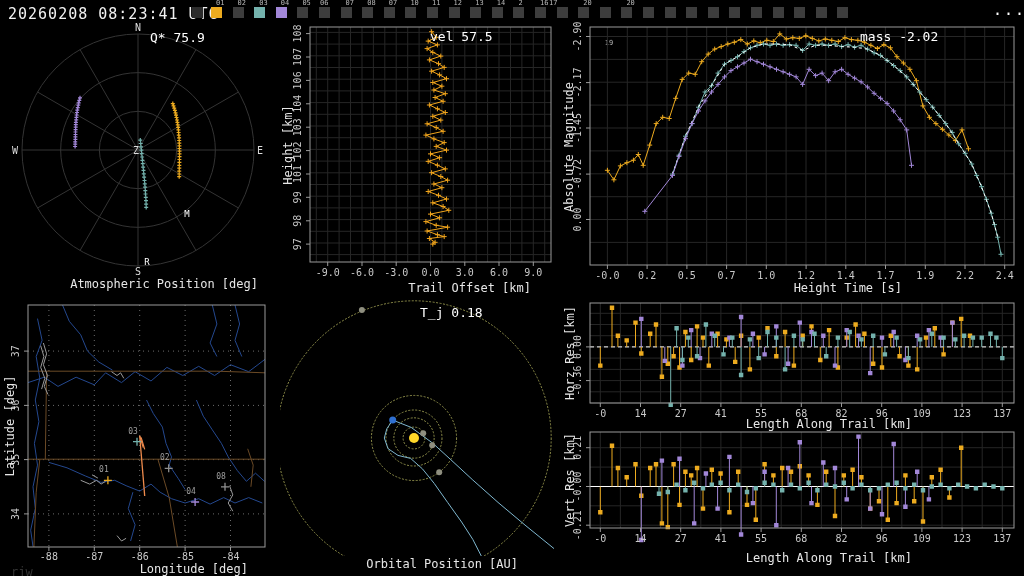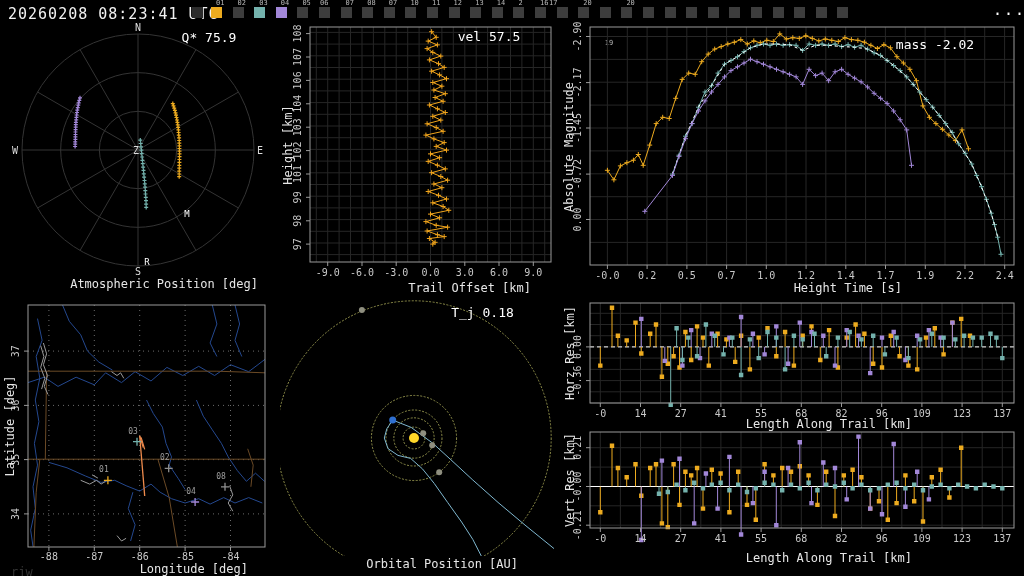--- a/index.html
+++ b/index.html
@@ -6,21 +6,21 @@
   body{position:relative;width:1024px;height:576px;overflow:hidden;
        font-family:"DejaVu Sans Mono",monospace;color:#e8e8e8;}
   .abs{position:absolute;}
   svg{position:absolute;display:block;}
   #timestamp{left:8px;top:5px;font-size:15px;color:#f2f2f2;letter-spacing:1px;}
   #ellipsis{left:993px;top:1px;font-size:15px;color:#fff;letter-spacing:2px;}
   #watermark{left:3px;top:565px;font-size:12px;color:#333;margin-left:8px;}
   .ptitle{font-size:13px;color:#fff;white-space:pre;}
   .xlab{font-size:12px;color:#e6e6e6;text-align:right;}
   .vlab{font-size:12px;color:#e6e6e6;text-align:center;transform:rotate(-90deg);}
-  .right{text-align:center;}
+  .right{text-align:left;}
   .sbox{position:absolute;top:7px;width:11px;height:11px;}
   .slbl{position:absolute;top:0px;font-size:7px;color:#b8b8b8;line-height:7px;}
 </style>
 </head>
 <body>
 
 <div class="abs" id="timestamp">20260208 08:23:41 UTC</div>
 <div class="abs" id="station-row" style="left:0;top:0;width:1024px;height:25px;">
     <div class="sbox" style="left: 192px; background: rgb(44, 44, 44);"></div>
     <div class="sbox" style="left: 211px; background: rgb(237, 171, 31);"></div>
@@ -347,21 +347,21 @@
     <line x1="586" y1="447.7" x2="590" y2="447.7" stroke="#9a9a9a"></line>
     <text x="581" y="447.6923076923077" fill="#c9c9c9" font-size="10" text-anchor="middle" font-family="DejaVu Sans Mono, monospace" transform="rotate(-90 581 447.6923076923077)">0.21</text>
     <line x1="586" y1="486.5" x2="590" y2="486.5" stroke="#9a9a9a"></line>
     <text x="581" y="486.46153846153845" fill="#c9c9c9" font-size="10" text-anchor="middle" font-family="DejaVu Sans Mono, monospace" transform="rotate(-90 581 486.46153846153845)">-0.00</text>
     <line x1="586" y1="525.2" x2="590" y2="525.2" stroke="#9a9a9a"></line>
     <text x="581" y="525.2307692307693" fill="#c9c9c9" font-size="10" text-anchor="middle" font-family="DejaVu Sans Mono, monospace" transform="rotate(-90 581 525.2307692307693)">-0.21</text>
   </svg>
 
 <div class="abs ptitle right" style="left:150px;top:30px;width:118px;">Q* 75.9</div>
 <div class="abs ptitle right" style="left:430px;top:29px;width:118px;">vel 57.5</div>
-<div class="abs ptitle right" style="left:860px;top:37px;width:150px;">mass -2.02</div>
+<div class="abs ptitle right" style="left:860px;top:29px;width:150px;">mass -2.02</div>
 <div class="abs ptitle right" style="left:420px;top:305px;width:125px;">T_j 0.18</div>
 
 <div class="abs xlab" style="left:18px;top:277px;width:240px;">Atmospheric Position [deg]</div>
 <div class="abs xlab" style="left:331px;top:281px;width:200px;">Trail Offset [km]</div>
 <div class="abs vlab" style="left:228px;top:138px;width:120px;">Height [km]</div>
 <div class="abs xlab" style="left:702px;top:281px;width:200px;">Height Time [s]</div>
 <div class="abs vlab" style="left:479px;top:140px;width:180px;">Absolute Magnitude</div>
 <div class="abs xlab" style="left:48px;top:562px;width:200px;">Longitude [deg]</div>
 <div class="abs vlab" style="left:-60px;top:419px;width:140px;">Latitude [deg]</div>
 <div class="abs xlab" style="left:318px;top:557px;width:200px;">Orbital Position [AU]</div>

